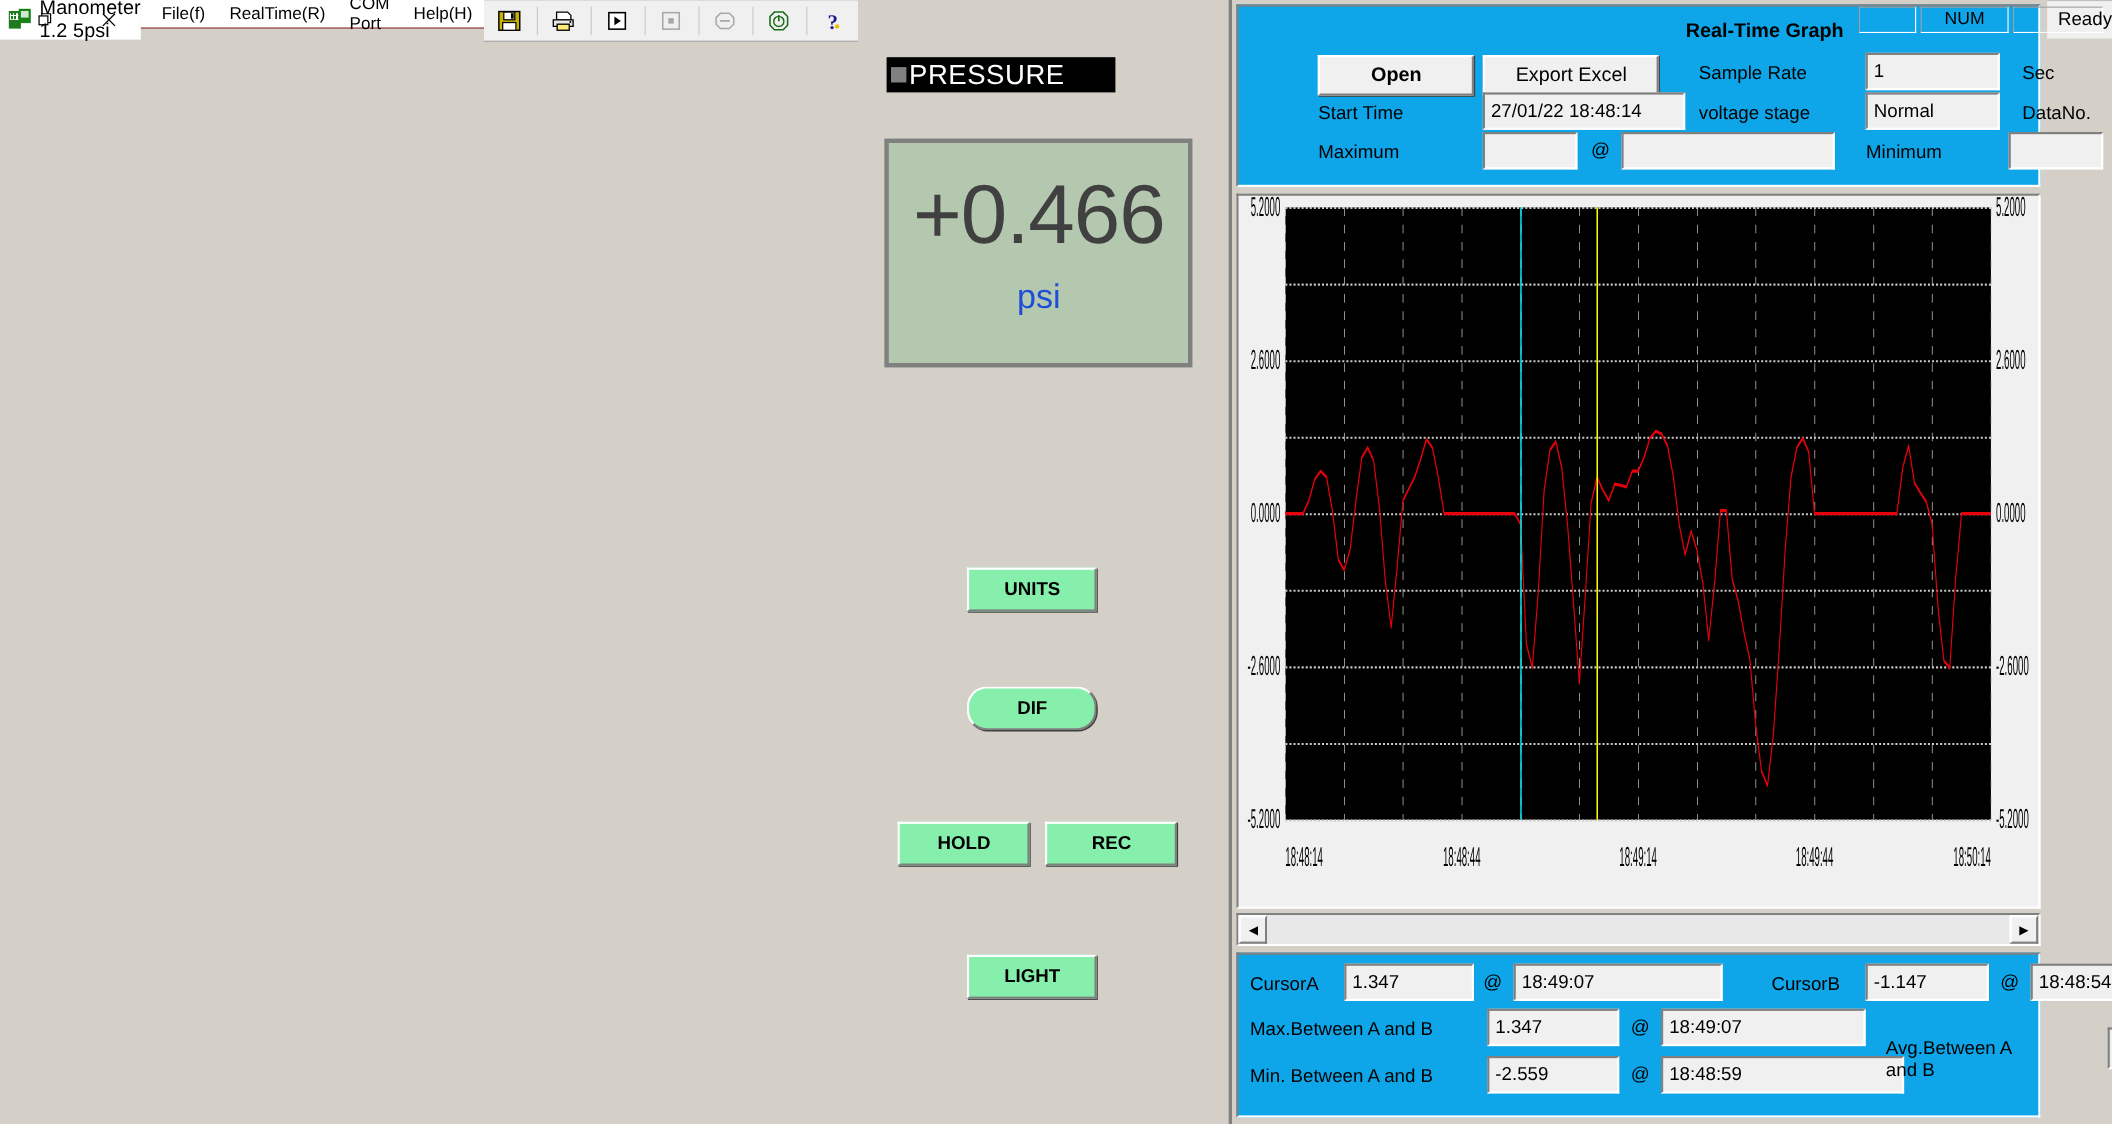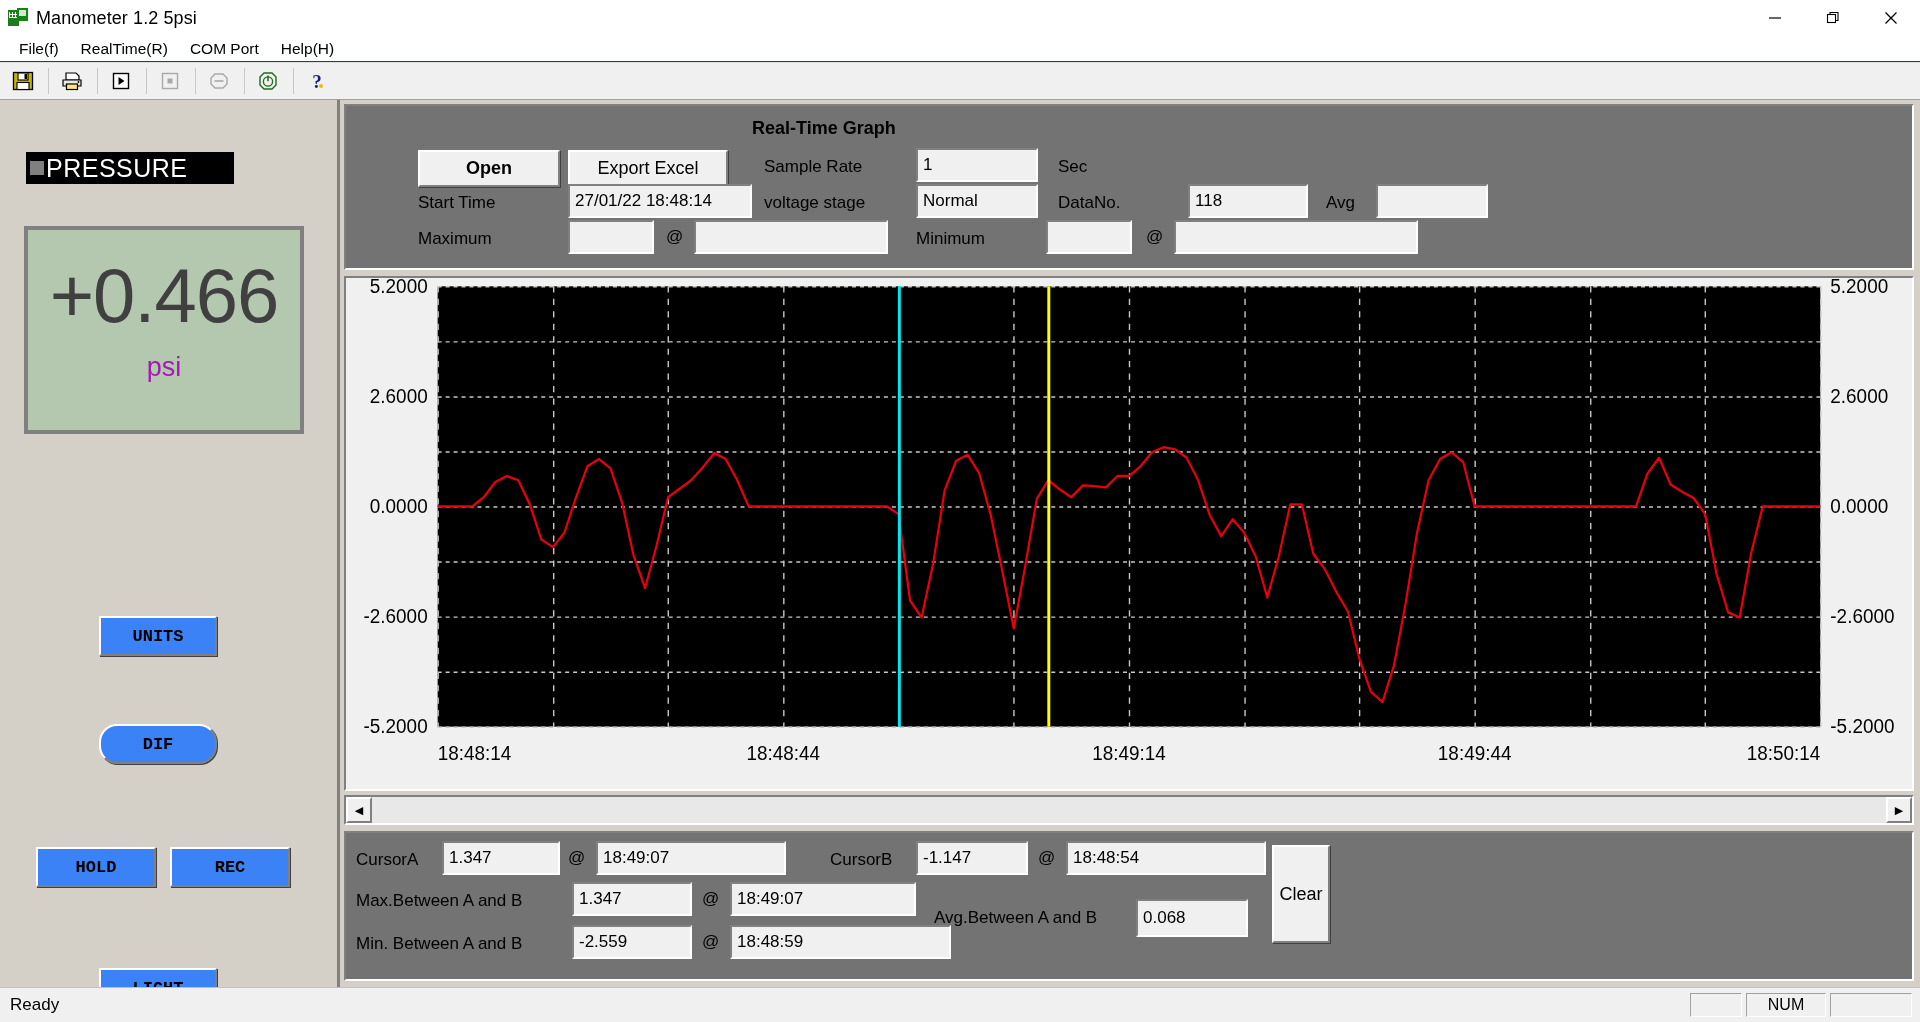--- a/index.html
+++ b/index.html
@@ -6,21 +6,21 @@
     margin: 0; padding: 0;
     width: 1920px; height: 1022px;
     overflow: hidden;
     background: #ffffff;
     font-family: "Liberation Sans", sans-serif;
   }
   .app {
     position: relative;
     width: 1920px; height: 1022px;
     background: #d4d0c8;
-    display: flex; flex-direction: column;
+    display: flex; flex-direction: row;
   }
 
   
   .titlebar {
     height: 36px; flex: 0 0 36px;
     background: #ffffff;
     display: flex; align-items: center;
     position: relative;
   }
   .title-icon {
@@ -104,51 +104,51 @@
     border: 4px solid #808080;
     box-sizing: border-box;
     display: flex; flex-direction: column;
     align-items: center; justify-content: flex-start;
   }
   .readout .val {
     font-size: 76px; color: #404040; line-height: 1;
     margin-top: 28px; letter-spacing: -1px;
     font-family: "Liberation Sans", sans-serif;
   }
-  .readout .unit { font-size: 27px; color: #a21caf; margin-top: 18px; text-align: right; }
+  .readout .unit { font-size: 31px; color: #1d4ed8; margin-top: 18px; text-align: right; }
 
   .btn95 {
-    background: #3b82f6;
+    background: #86efac;
     border-top: 2px solid #ffffff;
     border-left: 2px solid #ffffff;
     border-right: 2px solid #808080;
     border-bottom: 2px solid #808080;
     box-shadow: 1px 1px 0 0 #404040;
     font-size: 17px; font-weight: bold; color: #000;
     display: flex; align-items: center; justify-content: center;
     box-sizing: border-box; cursor: default;
-    font-family: Liberation Mono, monospace;
+    font-family: Liberation Sans, sans-serif;
   }
 
   .b-units { position: absolute; left: 99px; top: 516px; width: 118px; height: 40px; }
   .b-dif   { position: absolute; left: 99px; top: 624px; width: 118px; height: 40px; border-radius: 18px; }
   .b-hold  { position: absolute; left: 36px; top: 747px; width: 120px; height: 40px; }
   .b-rec   { position: absolute; left: 170px; top: 747px; width: 120px; height: 40px; }
   .b-light { position: absolute; left: 99px; top: 868px; width: 118px; height: 40px; }
 
   
   .rightarea {
     flex: 1 1 auto; display: flex; flex-direction: column;
     min-width: 0; padding: 4px 6px 4px 4px; box-sizing: border-box;
     background: #d4d0c8;
   }
   .group-sunken {
     border: 2px solid;
     border-color: #808080 #ffffff #ffffff #808080;
-    background: #737373;
+    background: #0ea5e9;
     box-sizing: border-box;
   }
 
   
   .params {
     flex: 0 0 166px; position: relative;
     margin-bottom: 6px;
   }
   .params-title {
     position: absolute; left: 406px; top: 12px;

